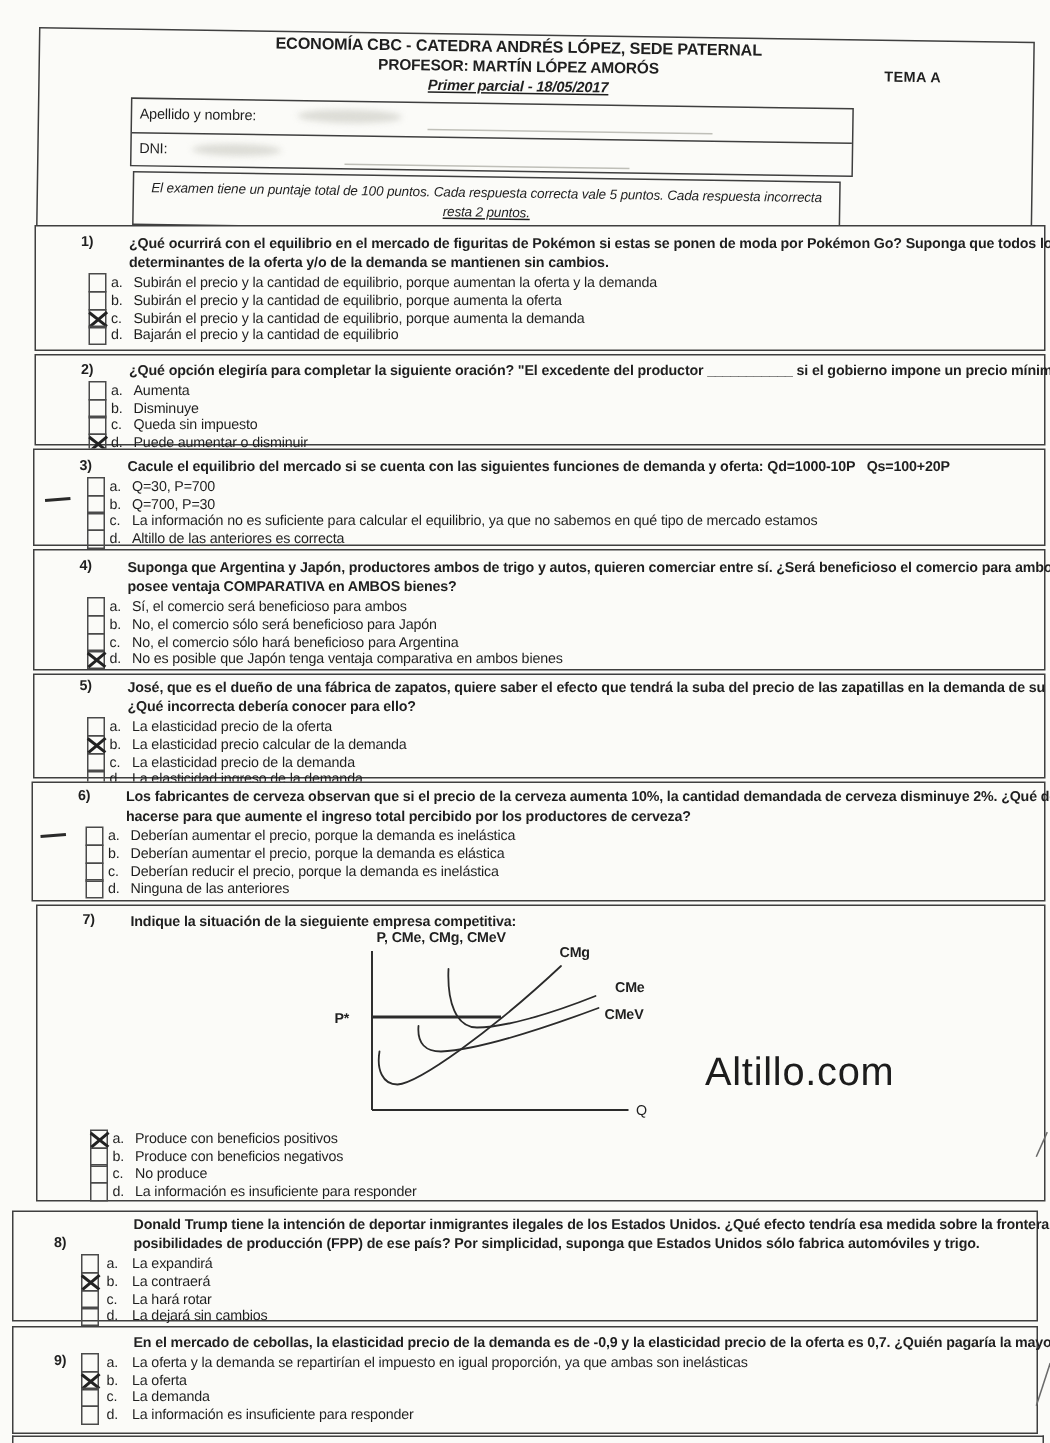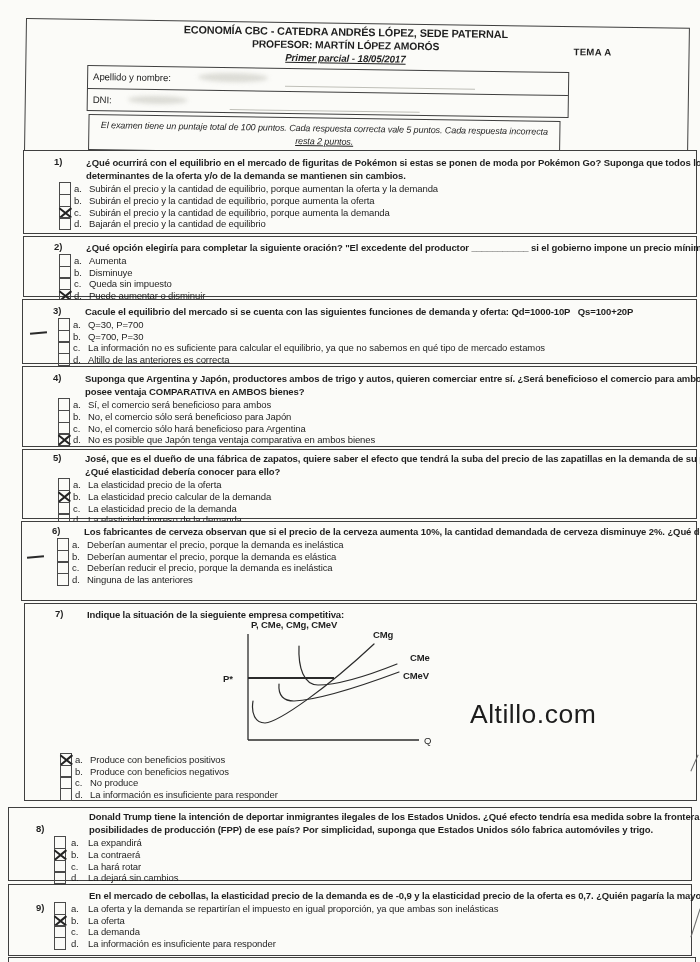--- a/index.html
+++ b/index.html
@@ -6,21 +6,21 @@
   .page{position:relative;width:700px;height:962px;background:#fbfbf8;overflow:hidden;
         font-family:"Liberation Sans",sans-serif;color:#1f1f1f;font-size:9.5px;letter-spacing:-0.1px;}
   
   .hdr{position:absolute;left:26px;top:18px;width:662px;height:131px;
        transform:rotate(0.85deg);transform-origin:0 0;}
   .hdr-box{position:absolute;left:0;top:0;width:662px;height:131px;border:1px solid #3f3f3f;}
   .titles{position:absolute;left:0;top:3px;width:640px;text-align:center;}
   .t1{font-weight:bold;font-size:10.8px;}
   .t2{font-weight:bold;font-size:10.3px;margin-top:2px;}
   .t3{font-weight:bold;font-style:italic;font-size:9.8px;text-decoration:underline;margin-top:2px;}
-  .tema{position:absolute;left:548px;top:20px;font-weight:bold;font-size:9.6px;letter-spacing:0.3px;}
+  .tema{position:absolute;left:564px;top:20px;font-weight:bold;font-size:9.6px;letter-spacing:0.3px;}
   .namebox{position:absolute;left:62px;top:46px;width:480px;height:44px;border:1px solid #3f3f3f;background:#fbfbf8;}
   .namerow{position:relative;height:22px;border-bottom:1px solid #3f3f3f;}
   .namerow:last-child{border-bottom:none;}
   .namerow .lbl{position:absolute;left:5px;top:5px;font-size:9.6px;}
   .smudge{position:absolute;background:#dcdcd6;border-radius:50%;filter:blur(2px);}
   .pencil{position:absolute;height:1px;background:#bfbfb8;}
   .instrbox{position:absolute;left:64px;top:95px;width:472px;height:36px;border:1px solid #3f3f3f;
             font-style:italic;font-size:9px;text-align:center;padding-top:4px;box-sizing:border-box;line-height:12.5px;}
   .instr2{text-decoration:underline;}
   
@@ -195,21 +195,21 @@
         <span class="lt">d.</span>
         <span class="tx">No es posible que Japón tenga ventaja comparativa en ambos bienes</span>
       </div>
     </div>
   </section>
 
   <section class="q" style="left:22px;top:449px;width:675px;height:70px;--cb:35px;--lt:50px;--tx:65px;">
     <span class="qnum" style="left:30px;top:2px;">5)</span>
     <div class="stmt" style="margin-left:62px;padding-top:2px;">
       <span>José, que es el dueño de una fábrica de zapatos, quiere saber el efecto que tendrá la suba del precio de las zapatillas en la demanda de su producto.</span>
-      <span>¿Qué elasticidad debería conocer para ello?</span>
+      <span>¿Qué incorrecta debería conocer para ello?</span>
     </div>
     <div class="opts">
       <div class="opt">
         <span class="cb"></span>
         <span class="lt">a.</span>
         <span class="tx">La elasticidad precio de la oferta</span>
       </div>
       <div class="opt">
         <span class="cb checked"></span>
         <span class="lt">b.</span>
@@ -225,20 +225,21 @@
         <span class="lt">d.</span>
         <span class="tx">La elasticidad ingreso de la demanda</span>
       </div>
     </div>
   </section>
 
   <section class="q" style="left:21px;top:521px;width:676px;height:80px;--cb:35px;--lt:50px;--tx:65px;">
     <span class="qnum" style="left:30px;top:3px;">6)</span>
     <div class="stmt" style="margin-left:62px;padding-top:3px;">
       <span>Los fabricantes de cerveza observan que si el precio de la cerveza aumenta 10%, la cantidad demandada de cerveza disminuye 2%. ¿Qué debería</span>
+      <span>hacerse para que aumente el ingreso total percibido por los productores de cerveza?</span>
     </div>
     <div class="opts">
       <div class="opt">
         <span class="cb"></span>
         <span class="lt">a.</span>
         <span class="tx">Deberían aumentar el precio, porque la demanda es inelástica</span>
       </div>
       <div class="opt">
         <span class="cb"></span>
         <span class="lt">b.</span>

